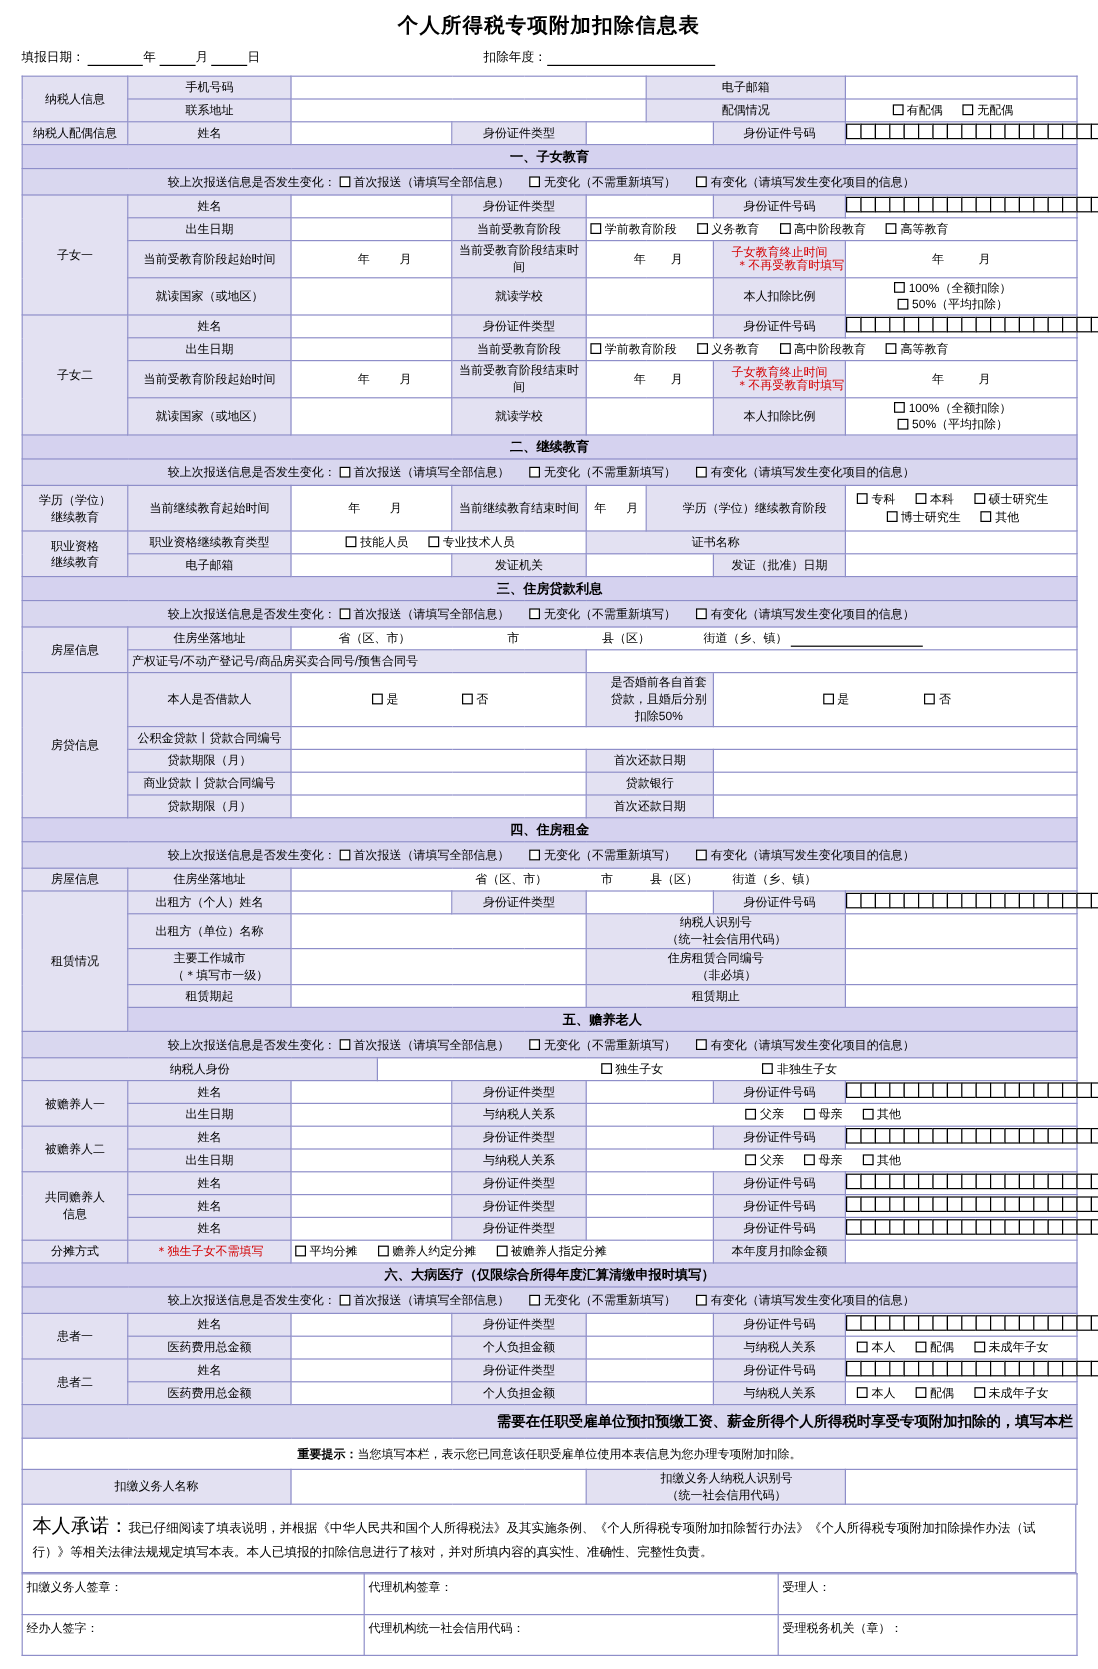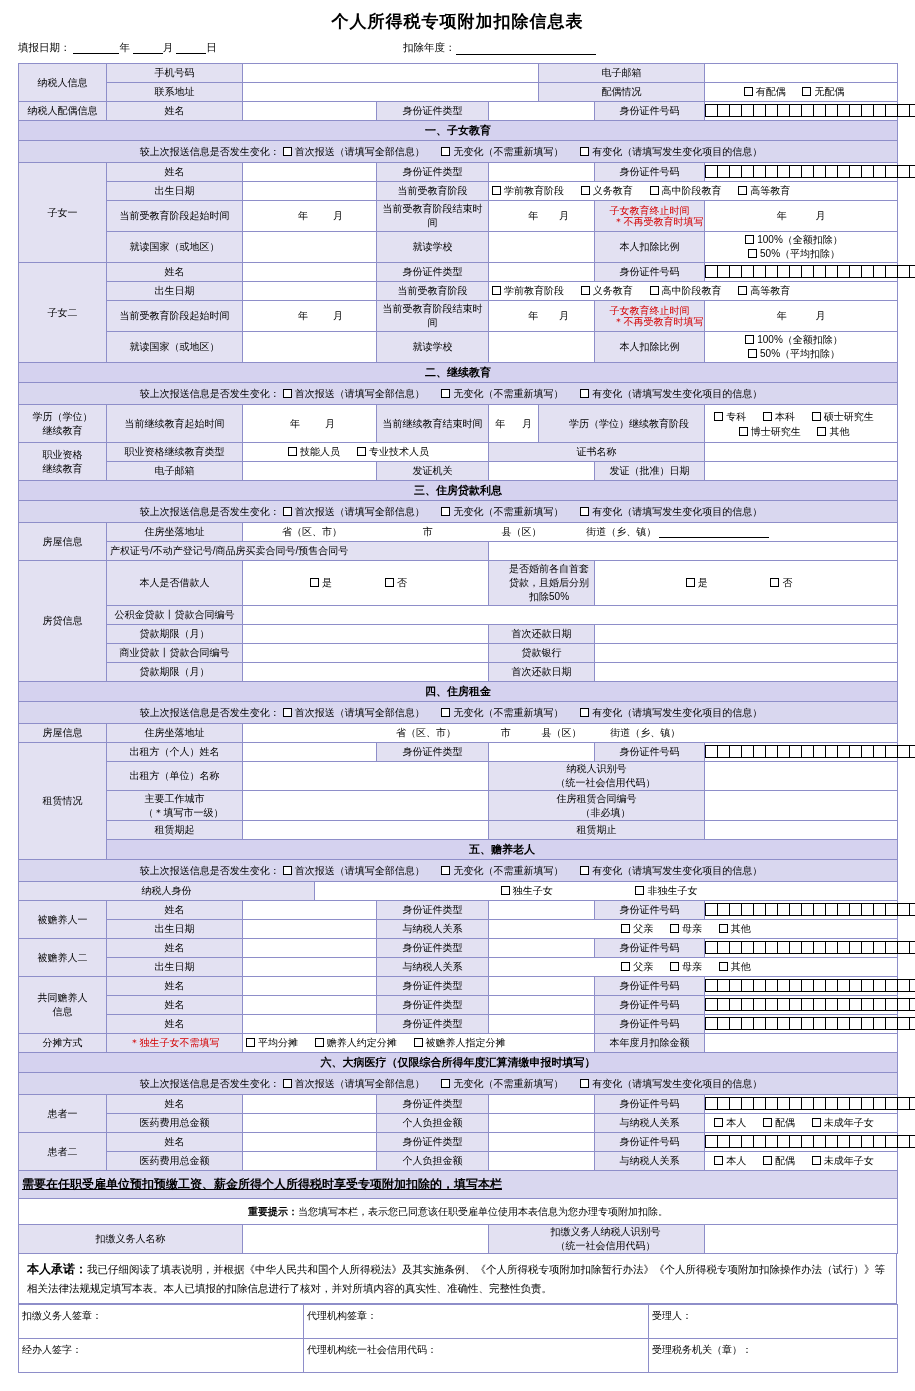--- a/index.html
+++ b/index.html
@@ -28,21 +28,21 @@
   .c { text-align: center; }
   .l { text-align: left; margin-top: 44px; }
   .red { color: #d40000; }
   .w { background: #fff; }
   .cbs { display: inline-flex; }
   .cbs b { display: inline-block; width: 13px; height: 13px; border: 1px solid #000; margin-right: -1px; background: #fff; vertical-align: middle; }
   .ck { display: inline-block; width: 9px; height: 9px; border: 1px solid #000; margin-right: 3px; vertical-align: -1px; background: #fff; }
   .opt { display: inline-block; margin-right: 14px; white-space: nowrap; }
   .chgrow td { height: 22px; }
   .notebox { border: 1px solid #8e8ec9; border-top: none; padding: 6px 8px; font-size: 10.5px; line-height: 1.65; }
-  .bigline { font-weight: bold; text-align: left; font-size: 12px; text-decoration: underline; }
+  .bigline { font-weight: bold; text-align: right; font-size: 12px; }
   .foot td { height: 34px; vertical-align: top; padding-top: 4px; }
   .sign { text-align: right; font-size: 10.5px; padding-right: 10px; }
   .pad0 { padding: 0; }
   .mini { font-size: 10px; padding-left: 18px; }
 </style>
 </head>
 <body>
 
 <div class="page">
 
@@ -777,21 +777,21 @@
       <td class="lav c pad0" colspan="3">
         <div class="mini">扣缴义务人纳税人识别号</div>
         <div class="mini">（统一社会信用代码）</div>
       </td>
       <td class="w" colspan="2"></td>
     </tr>
   </tbody>
     </table>
 
   <div class="notebox">
-    <span style="font-weight:bold; font-size:12px">本人承诺：</span><span>我已仔细阅读了填表说明，并根据《中华人民共和国个人所得税法》及其实施条例、《个人所得税专项附加扣除暂行办法》《个人所得税专项附加扣除操作办法（试行）》等相关法律法规规定填写本表。本人已填报的扣除信息进行了核对，并对所填内容的真实性、准确性、完整性负责。</span>
+    <span style="font-weight:normal; font-size:16px">本人承诺：</span><span>我已仔细阅读了填表说明，并根据《中华人民共和国个人所得税法》及其实施条例、《个人所得税专项附加扣除暂行办法》《个人所得税专项附加扣除操作办法（试行）》等相关法律法规规定填写本表。本人已填报的扣除信息进行了核对，并对所填内容的真实性、准确性、完整性负责。</span>
   </div>
 
   <table class="foot" style="border-top:none">
     <colgroup>
         <col style="width:285px">
         <col style="width:345px">
         <col style="width:249px">
       </colgroup>
     <tbody>
         <tr>

